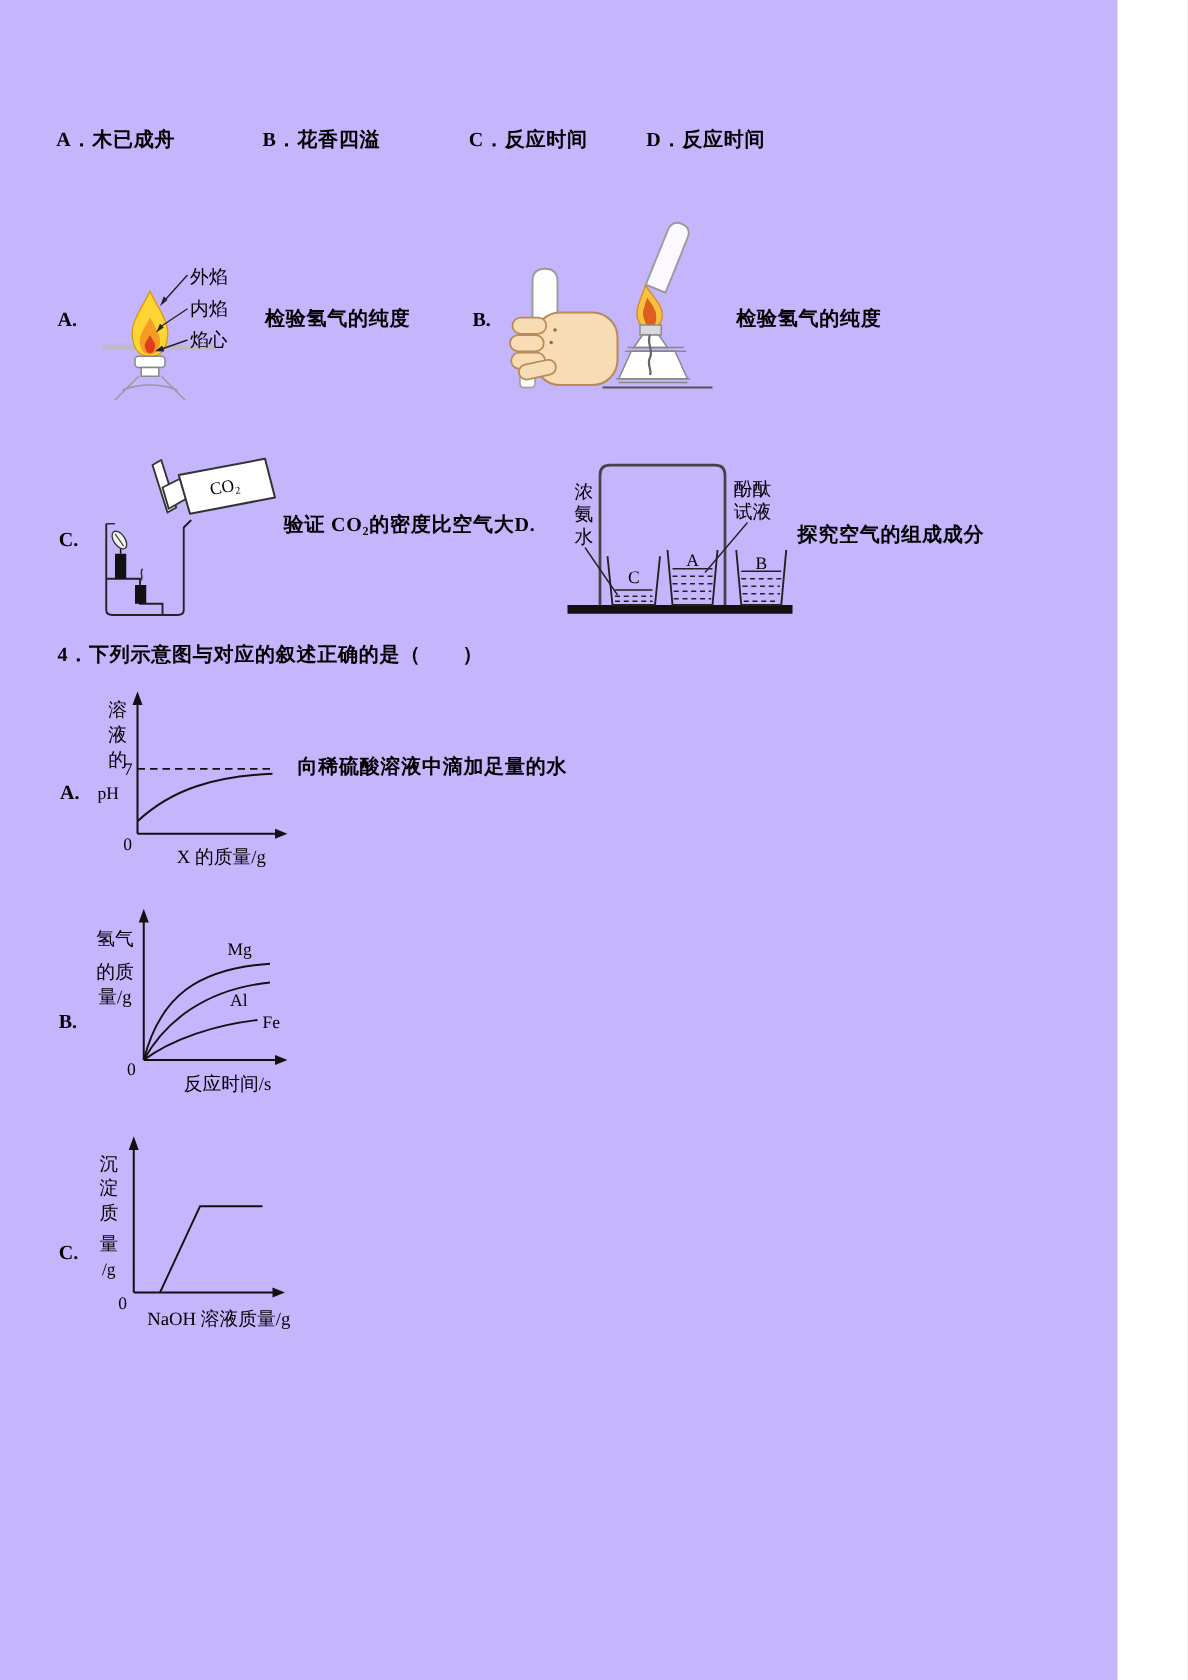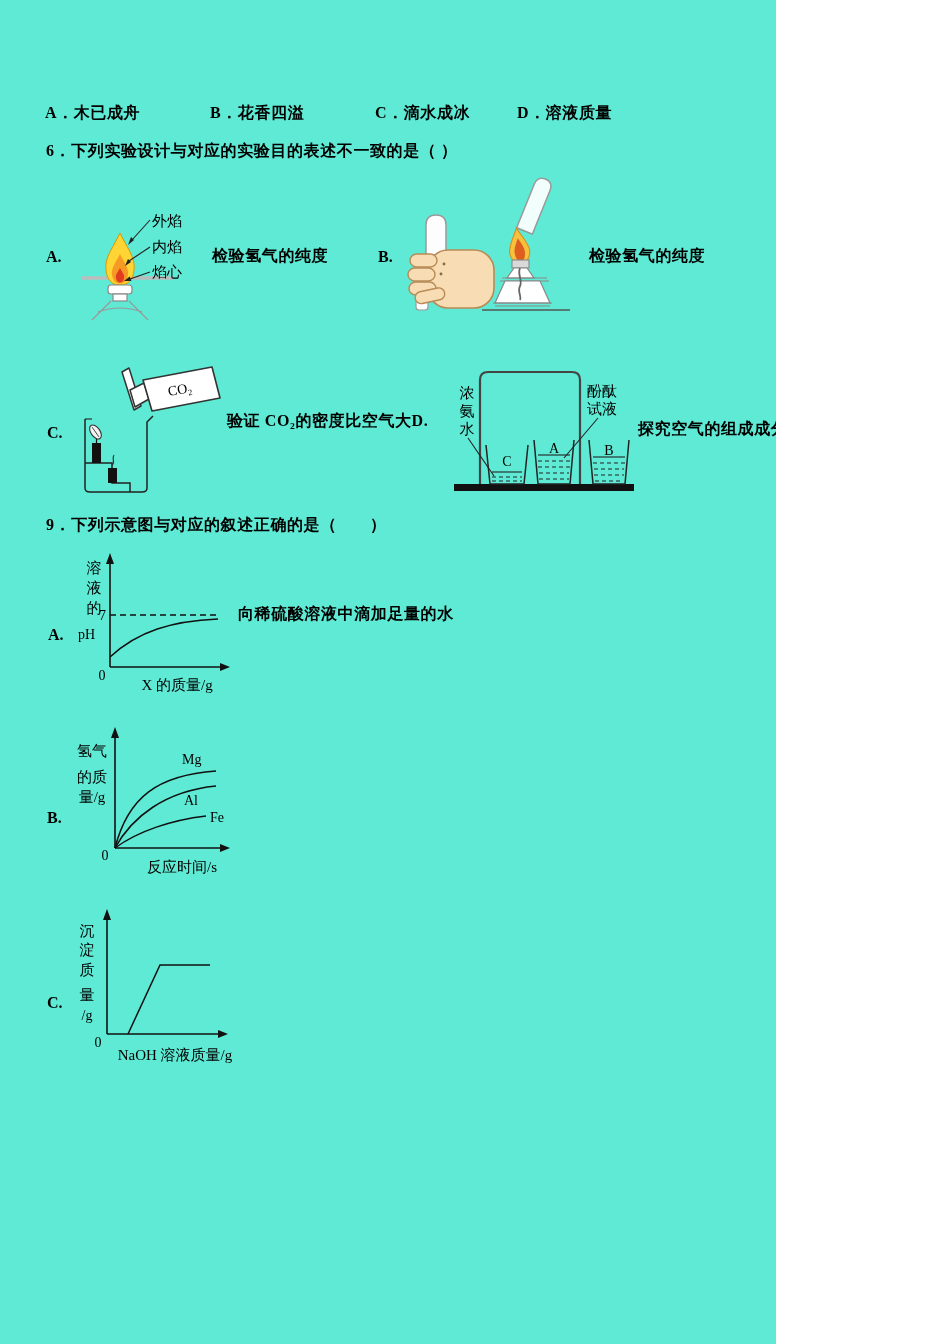--- a/index.html
+++ b/index.html
@@ -1,41 +1,40 @@
 <!DOCTYPE html>
 <html><head>
 <meta charset="utf-8">
 <style>
   html,body{margin:0;padding:0;background:#fff;}
-  .page{position:relative;width:776px;height:1344px;background:#5eead4;overflow:hidden;
+  .page{position:relative;width:894px;height:1344px;background:#c4b5fd;overflow:hidden;
         font-family:"Liberation Serif","DejaVu Sans",serif;color:#000;}
   .abs{position:absolute;white-space:nowrap;}
   .t16{font-size:16px;font-weight:700;letter-spacing:0.6px;line-height:20px;}
   .letter{font-size:16px;font-weight:700;font-family:"Liberation Serif","DejaVu Serif",serif;}
   svg{position:absolute;overflow:visible;}
   svg text{font-family:"Liberation Serif","DejaVu Serif",serif;fill:#000;font-weight:400;}
   .zh15{font-size:15px;}
   .lat14{font-size:14px;}
   .ink{stroke:#222;fill:none;stroke-width:1.5;}
   .thin{stroke:#222;fill:none;stroke-width:1.1;}
   .gray{stroke:#888;fill:#fff;stroke-width:1.2;}
 </style>
 </head>
 <body>
 
 <div class="page">
 
   <div>
     <span class="abs t16" style="left:45px;top:103px">A．木已成舟</span>
     <span class="abs t16" style="left:210px;top:103px">B．花香四溢</span>
-    <span class="abs t16" style="left:375px;top:103px">C．滴水成冰</span>
-    <span class="abs t16" style="left:517px;top:103px">D．溶液质量</span>
+    <span class="abs t16" style="left:375px;top:103px">C．反应时间</span>
+    <span class="abs t16" style="left:517px;top:103px">D．反应时间</span>
   </div>
 
-  <span class="abs t16" style="left:46px;top:141px">6．下列实验设计与对应的实验目的表述不一致的是（ ）</span>
 
   <span class="abs letter" style="left:46px;top:248px">A.</span>
   <svg style="left:78px;top:198px" width="118" height="128" viewBox="0 0 118 128">
     <line x1="4" y1="80" x2="95" y2="80" stroke="#bcbcbc" stroke-width="3.5"></line>
     <path d="M42,35 C36,48 26,60 28,72 C29,82 34,87 42,87 C50,87 55,82 56,72 C58,60 48,48 42,35 Z" fill="#FFD435" stroke="#D79A00" stroke-width="1"></path>
     <path d="M42,56 C38,64 33,70 34,77 C35,83 38,85.5 42,85.5 C46,85.5 49,83 50,77 C51,70 46,64 42,56 Z" fill="#F59A23" stroke="none"></path>
     <path d="M42,70 C40,74 37,77 38,80 C38.5,83 40,84.5 42,84.5 C44,84.5 45.5,83 46,80 C47,77 44,74 42,70 Z" fill="#E03C1F" stroke="none"></path>
     <rect x="30" y="87" width="24" height="9" rx="3" class="gray"></rect>
     <rect x="35" y="96" width="14" height="7" class="gray"></rect>
     <path d="M33,103 L14,122 M51,103 L70,122 M20,114 Q42,106 64,114" stroke="#999" fill="none" stroke-width="1.2"></path>
@@ -150,21 +149,21 @@
     <text x="15" y="38" class="zh15" text-anchor="middle">浓</text>
     <text x="15" y="56" class="zh15" text-anchor="middle">氨</text>
     <text x="15" y="74" class="zh15" text-anchor="middle">水</text>
     <line x1="16" y1="78" x2="42" y2="116" class="thin"></line>
     <text x="150" y="36" class="zh15" text-anchor="middle">酚酞</text>
     <text x="150" y="54" class="zh15" text-anchor="middle">试液</text>
     <line x1="146" y1="58" x2="112" y2="98" class="thin"></line>
   </svg>
   <span class="abs t16" style="left:638px;top:419px">探究空气的组成成分</span>
 
-  <span class="abs t16" style="left:46px;top:515px">9．下列示意图与对应的叙述正确的是（　　）</span>
+  <span class="abs t16" style="left:46px;top:515px">4．下列示意图与对应的叙述正确的是（　　）</span>
 
   <span class="abs letter" style="left:48px;top:626px">A.</span>
   <svg style="left:60px;top:553px" width="180" height="145" viewBox="0 0 180 145">
     <line x1="50" y1="10" x2="50" y2="114" stroke="#111" stroke-width="1.6"></line>
     <polygon points="46,11 54,11 50,0" fill="#111"></polygon>
     <line x1="50" y1="114" x2="161" y2="114" stroke="#111" stroke-width="1.6"></line>
     <polygon points="160,110 160,118 170,114" fill="#111"></polygon>
     <line x1="50" y1="62" x2="160" y2="62" stroke="#111" stroke-width="1.4" stroke-dasharray="6 4"></line>
     <path d="M50,104 C78,78 112,68 158,66" fill="none" stroke="#111" stroke-width="1.5"></path>
     <text x="34" y="20" class="zh15" text-anchor="middle">溶</text>

